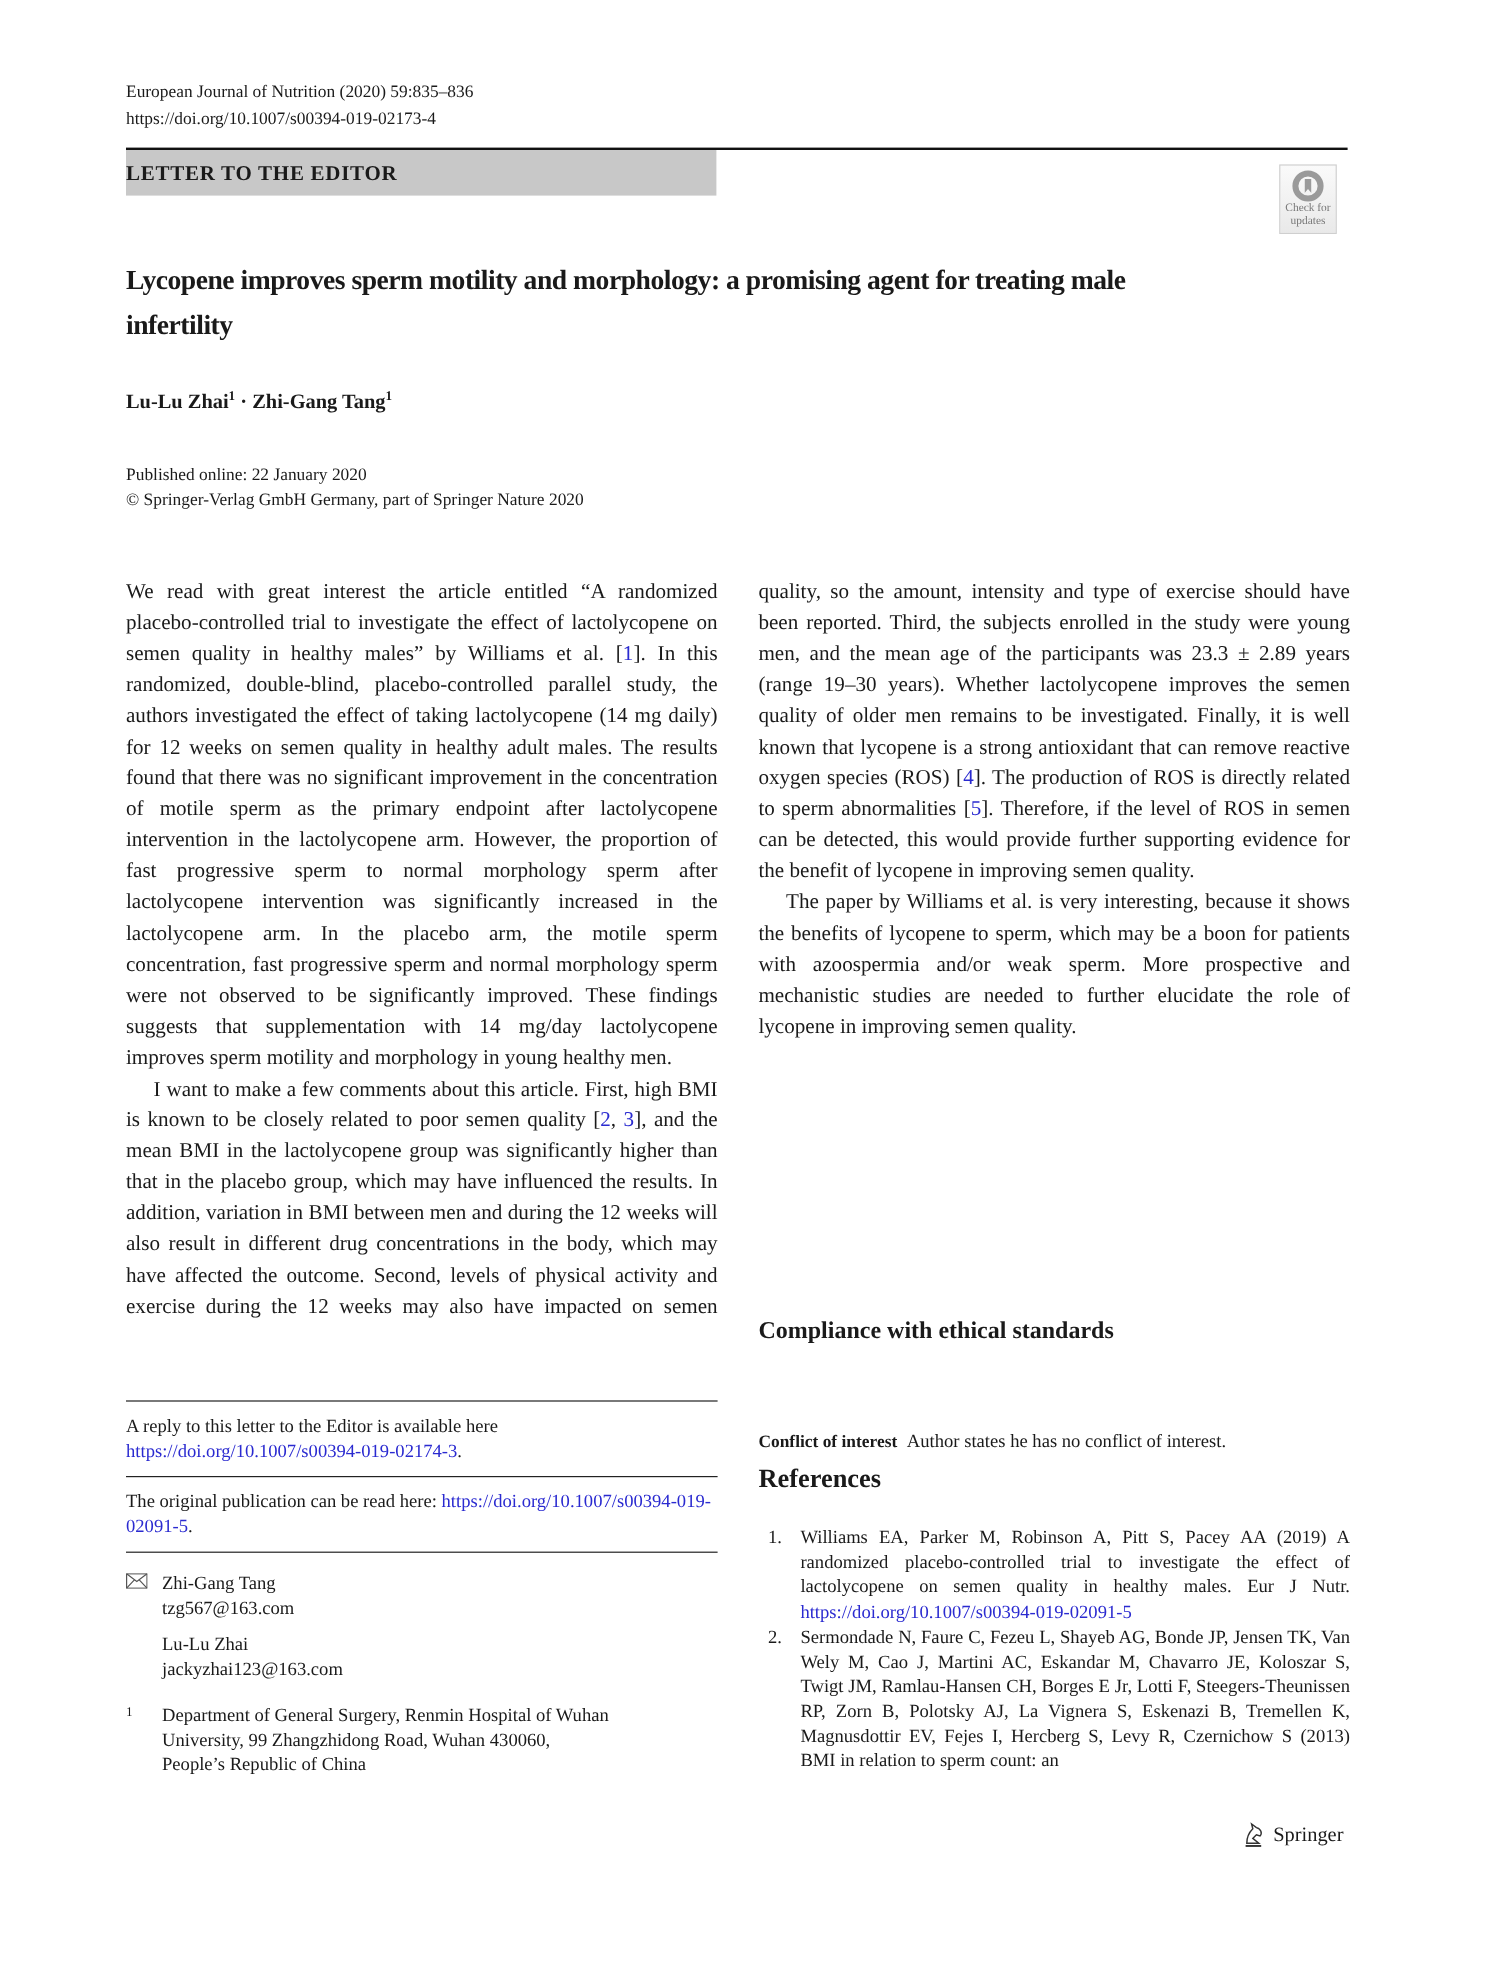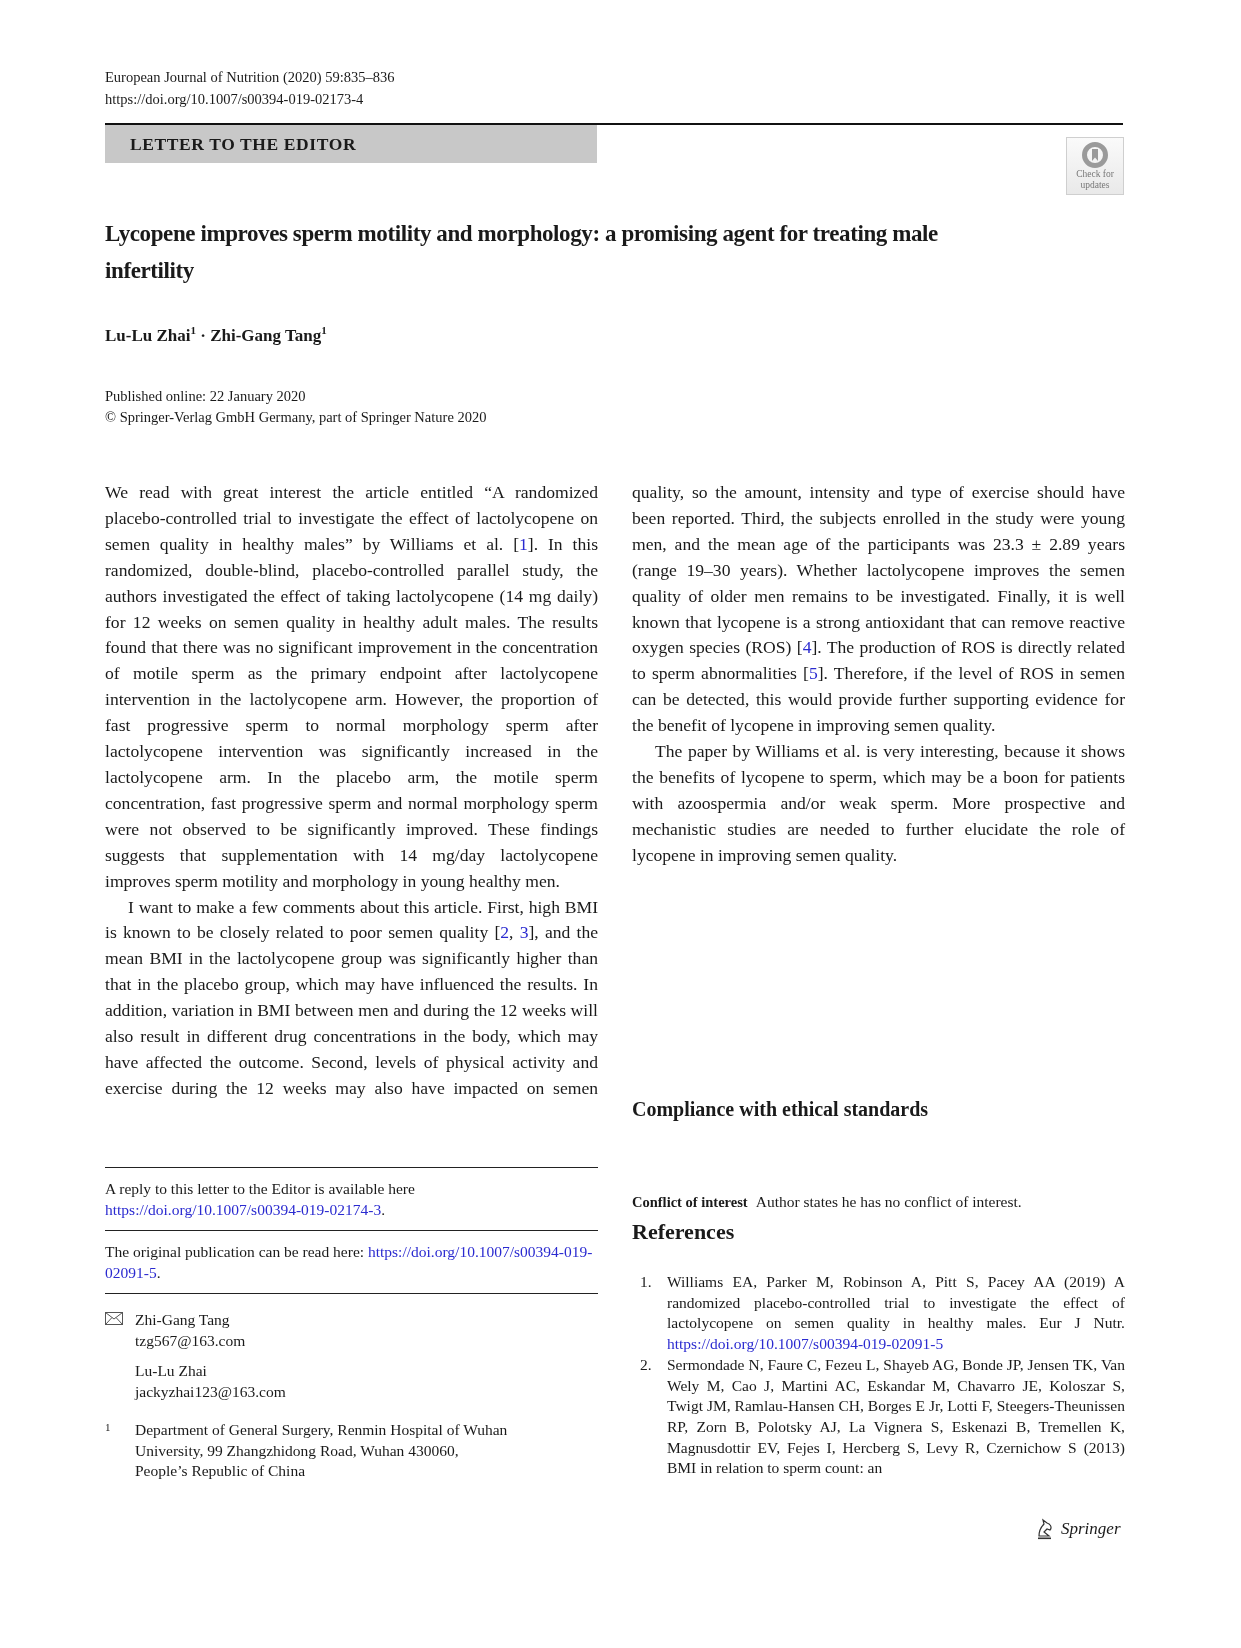--- a/index.html
+++ b/index.html
@@ -4,22 +4,22 @@
 <style>
   html, body { margin: 0; padding: 0; background: #ffffff; }
   body { width: 1241px; height: 1648px; position: relative; overflow: hidden; color: #1a1a1a; }
   .sans { font-family: Liberation Serif, serif; }
   .serif { font-family: "Liberation Serif", "DejaVu Serif", serif; }
   a, .link { color: #2a2ad0; text-decoration: none; }
 
   #journal { position: absolute; left: 105px; top: 66px; font-size: 14.5px; line-height: 22px; }
   #rule-top { position: absolute; left: 105px; top: 123px; width: 1018px; height: 2px; background: #111; }
   #section-banner { position: absolute; left: 105px; top: 125px; width: 492px; height: 38px; background: #c8c8c8;
-    font-weight: bold; font-size: 17.5px; letter-spacing: 0.6px; line-height: 38px; padding-left: 25px; box-sizing: border-box; }
-  #check-updates { position: absolute; left: 1066px; top: 137px; width: 58px; height: 58px; border: 1px solid #cfcfcf;
+    font-weight: bold; font-size: 17.5px; letter-spacing: 0.6px; line-height: 38px; padding-left: 0; box-sizing: border-box; }
+  #check-updates { position: absolute; left: 1066px; top: 137px; width: 48px; height: 58px; border: 1px solid #cfcfcf;
     background: linear-gradient(#fafafa,#e9e9e9); box-sizing: border-box; text-align: center; }
   #check-updates .ring { width: 26px; height: 26px; border-radius: 50%; border: 5px solid #9a9a9a; box-sizing: border-box;
     margin: 4px auto 0; position: relative; }
   #check-updates .ring:after { content: ""; position: absolute; left: 5px; top: 2px; width: 6px; height: 12px; background: #9a9a9a;
     clip-path: polygon(0 0,100% 0,100% 100%,50% 70%,0 100%); }
   #check-updates .lbl { font-size: 9.5px; line-height: 10px; color: #777; margin-top: 1px; }
 
   #title { position: absolute; left: 105px; top: 215px; width: 900px; font-weight: bold; font-size: 23px; line-height: 37px;
     letter-spacing: -0.4px; }
   #authors { position: absolute; left: 105px; top: 324px; font-weight: bold; font-size: 17px; }
@@ -44,21 +44,21 @@
 
   #compliance-h { position: absolute; left: 632px; top: 1098px; font-weight: bold; font-size: 20px; }
   #coi { position: absolute; left: 632px; top: 1149px; font-size: 15.5px; margin-top: 44px; }
   #coi .k { font-weight: bold; font-size: 14.5px; margin-right: 8px; }
   #refs-h { position: absolute; left: 632px; top: 1219px; font-weight: bold; font-size: 22px; }
   #refs { position: absolute; left: 632px; top: 1272px; width: 493px; font-size: 15.5px; line-height: 20.7px; margin: 0; padding: 0; list-style: none; }
   #refs li { display: flex; text-align: justify; }
   #refs .n { width: 35px; flex: none; padding-left: 8px; box-sizing: border-box; }
   #refs .t { flex: 1; }
 
-  #springer { position: absolute; left: 1035px; top: 1518px; font-size: 17px; display: flex; align-items: center; gap: 6px; font-style: italic; }
+  #springer { position: absolute; left: 1035px; top: 1518px; font-size: 17px; display: flex; align-items: center; gap: 6px; }
 </style>
 </head>
 <body>
 
 <div id="journal" class="sans">
   <div>European Journal of Nutrition (2020) 59:835–836</div>
   <div>https://doi.org/10.1007/s00394-019-02173-4</div>
 </div>
 <div id="rule-top"></div>
 <div id="section-banner" class="sans">LETTER TO THE EDITOR</div>

